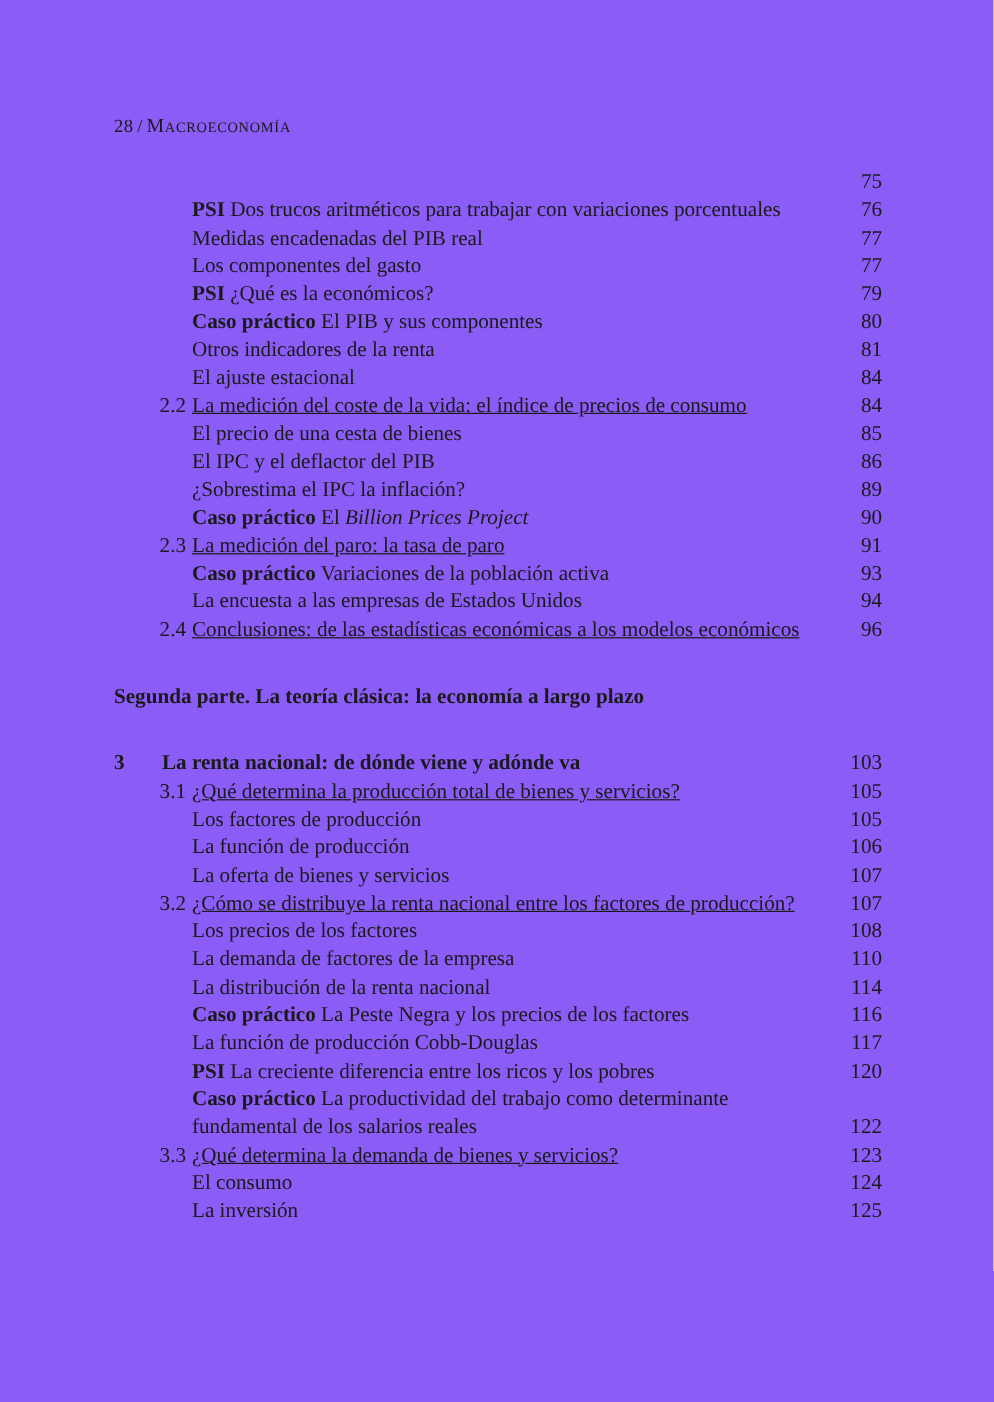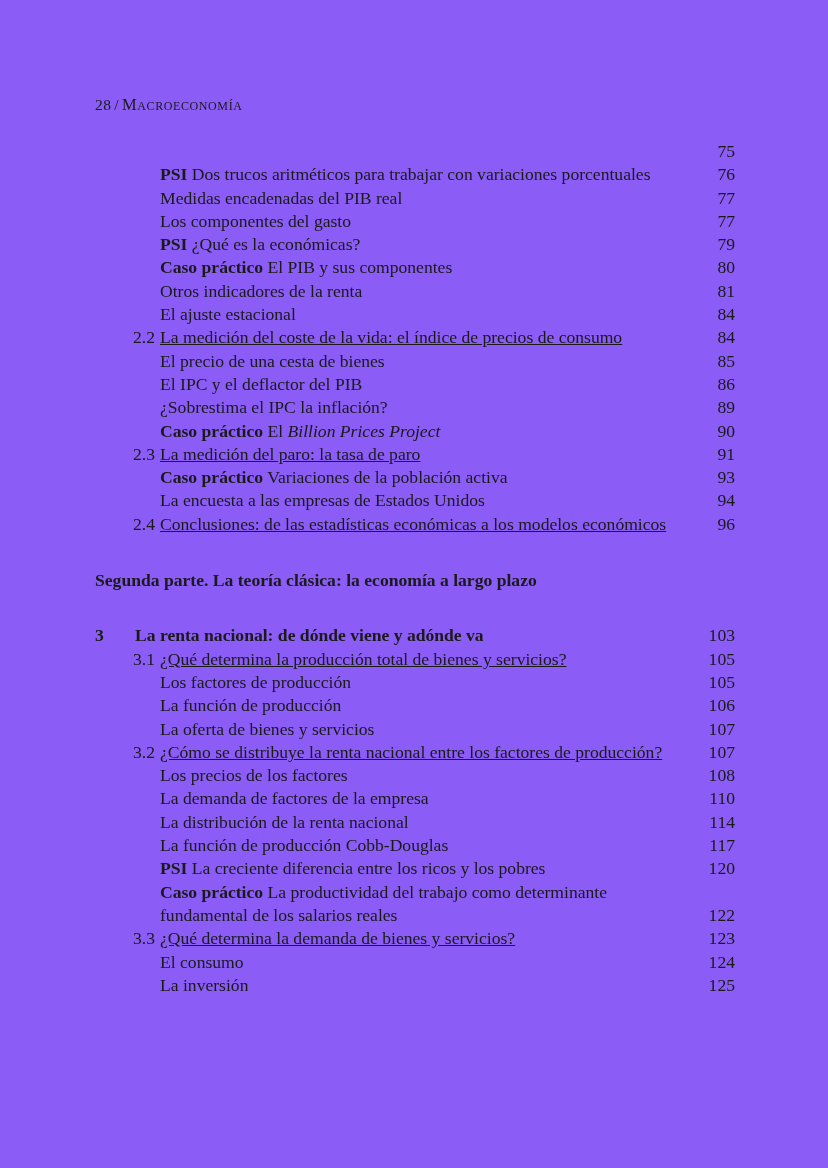--- a/index.html
+++ b/index.html
@@ -125,21 +125,21 @@
         </div>
         <div class="row lvl-sub">
           <span class="title"><span>Medidas encadenadas del PIB real</span></span>
           <span class="pg top">77</span>
         </div>
         <div class="row lvl-sub">
           <span class="title"><span>Los componentes del gasto</span></span>
           <span class="pg top">77</span>
         </div>
         <div class="row lvl-sub">
-          <span class="title"><b class="lead">PSI</b> <span>¿Qué es la económicas?</span></span>
+          <span class="title"><b class="lead">PSI</b> <span>¿Qué es la económicos?</span></span>
           <span class="pg top">79</span>
         </div>
         <div class="row lvl-sub">
           <span class="title"><b class="lead">Caso práctico</b> <span>El PIB y sus componentes</span></span>
           <span class="pg top">80</span>
         </div>
         <div class="row lvl-sub">
           <span class="title"><span>Otros indicadores de la renta</span></span>
           <span class="pg top">81</span>
         </div>
@@ -224,20 +224,24 @@
         </div>
         <div class="row lvl-sub">
           <span class="title"><span>La demanda de factores de la empresa</span></span>
           <span class="pg top">110</span>
         </div>
         <div class="row lvl-sub">
           <span class="title"><span>La distribución de la renta nacional</span></span>
           <span class="pg top">114</span>
         </div>
         <div class="row lvl-sub">
+          <span class="title"><b class="lead">Caso práctico</b> <span>La Peste Negra y los precios de los factores</span></span>
+          <span class="pg top">116</span>
+        </div>
+        <div class="row lvl-sub">
           <span class="title"><span>La función de producción Cobb-Douglas</span></span>
           <span class="pg top">117</span>
         </div>
         <div class="row lvl-sub">
           <span class="title"><b class="lead">PSI</b> <span>La creciente diferencia entre los ricos y los pobres</span></span>
           <span class="pg top">120</span>
         </div>
         <div class="row lvl-sub">
           <span class="title"><b class="lead">Caso práctico</b> <span>La productividad del trabajo como determinante fundamental de los salarios reales</span></span>
           <span class="pg bottom">122</span>

